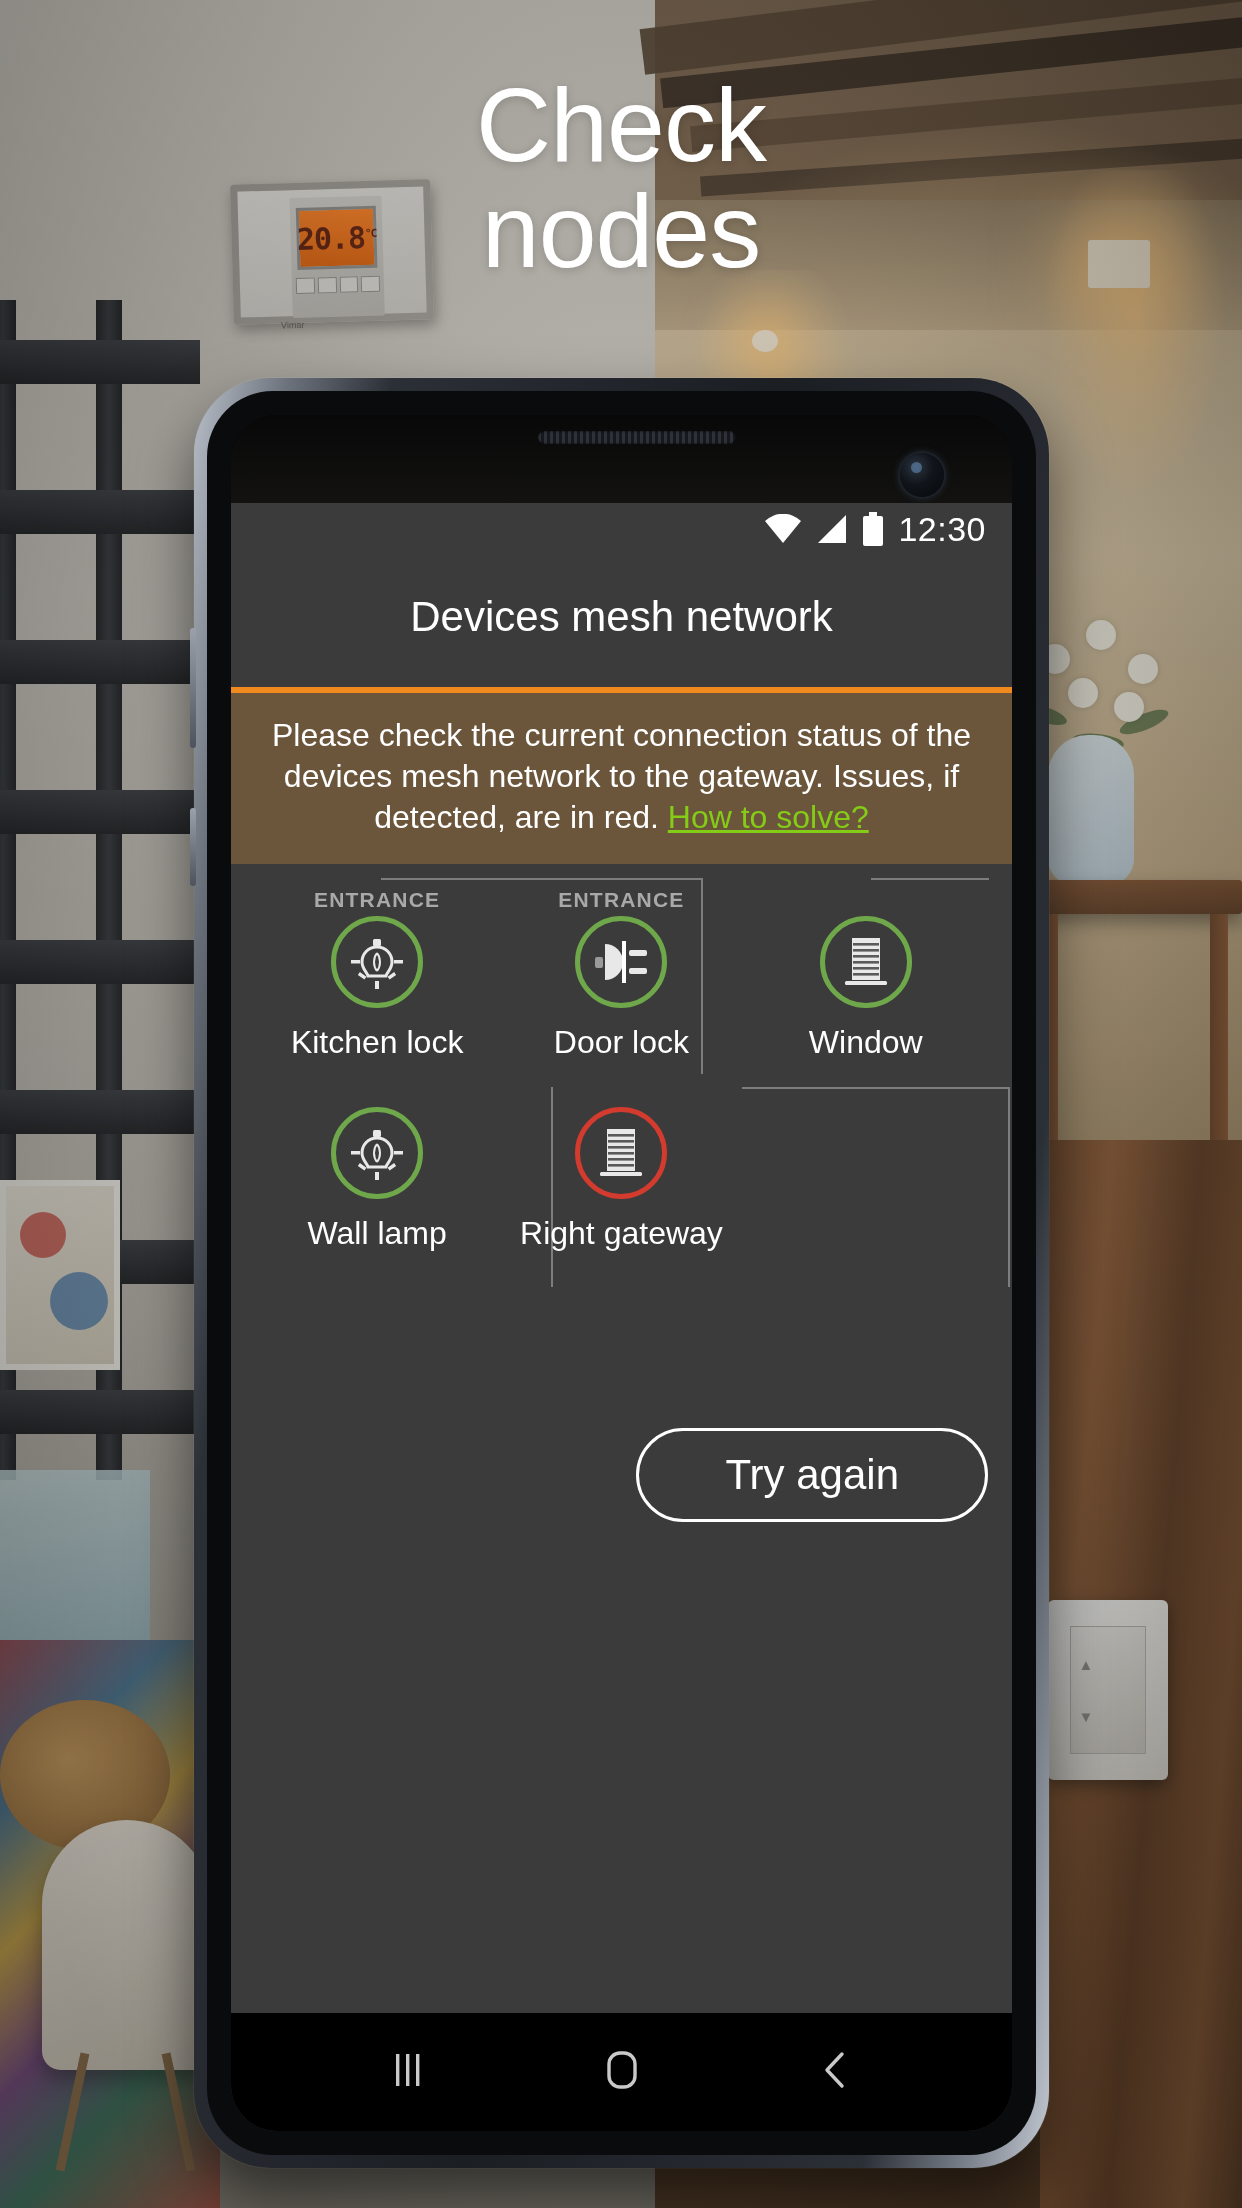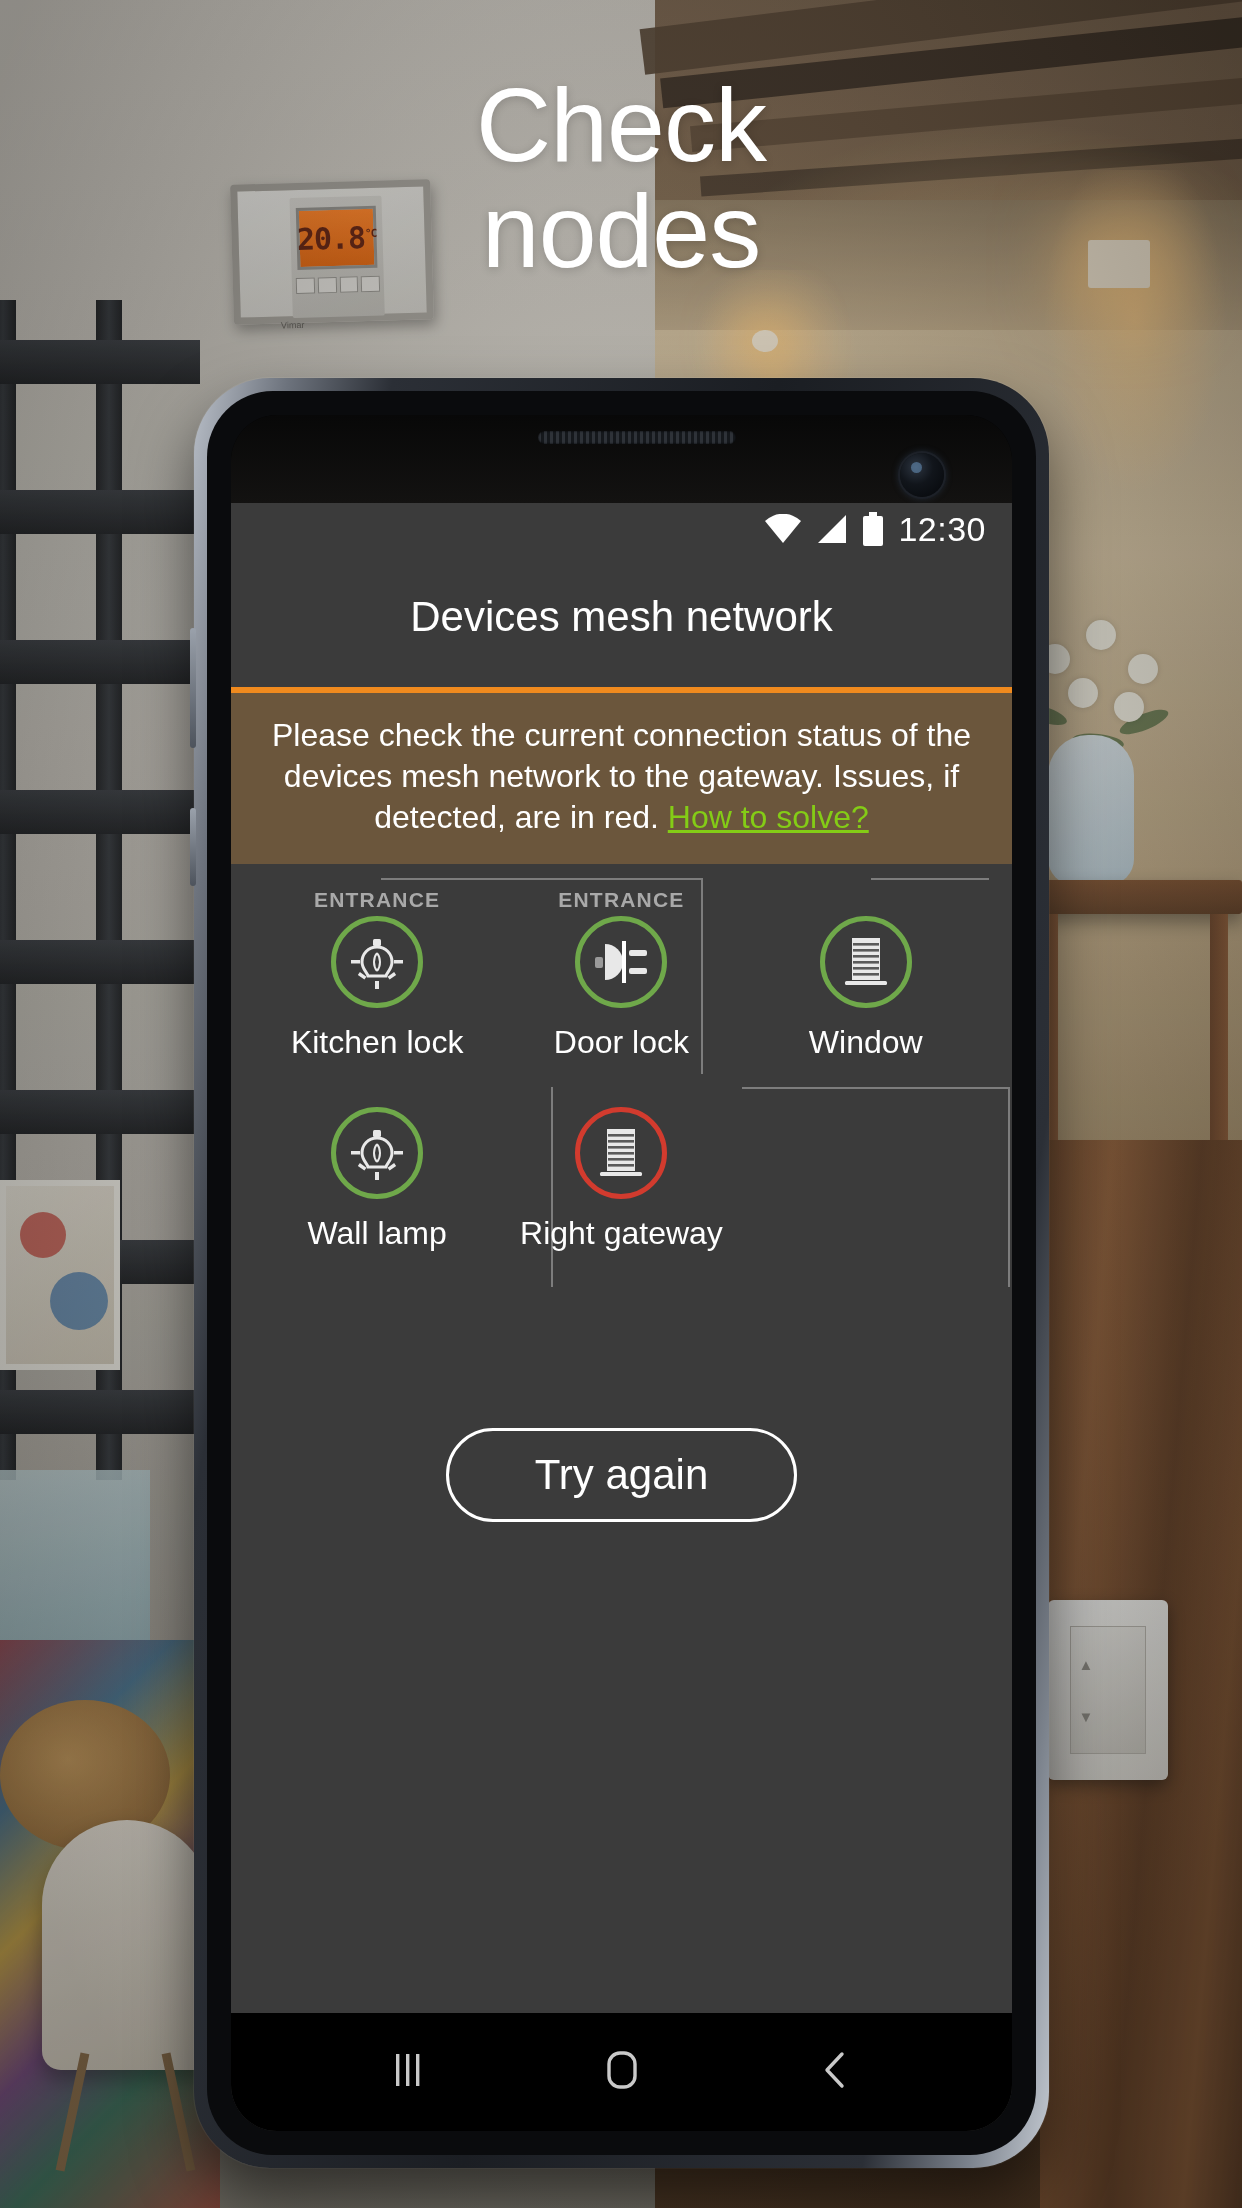--- a/index.html
+++ b/index.html
@@ -187,21 +187,21 @@
   .node-circle { width:92px; height:92px; border-radius:50%; border:5px solid #6fa84a;
                  display:flex; align-items:center; justify-content:center; }
   .node-circle.err { border-color:#d23b2e; }
   .node-label { margin-top:16px; color:#ffffff; font-size:32px; white-space:nowrap; }
 
   
   .frame { position:absolute; pointer-events:none; }
   .frame.h { height:2px; background:#7d7d7d; }
   .frame.v { width:2px; background:#7d7d7d; }
 
-  .btnwrap { display:flex; justify-content:center; padding:26px 0 0; }
+  .btnwrap { display:flex; justify-content:flex-end; padding:26px 0 0; }
   .try-btn { border:3px solid #ffffff; border-radius:48px; background:transparent;
              color:#ffffff; font-size:42px; padding:20px 86px; font-family:inherit; }
 
   .navbar { height:118px; background:#000; display:flex; align-items:center;
             justify-content:space-around; padding:0 70px; }
   .navbar .nv { color:#c9c9c9; }
 
   [data-interactable="true"] { cursor:pointer; }
 </style>
 </head>

